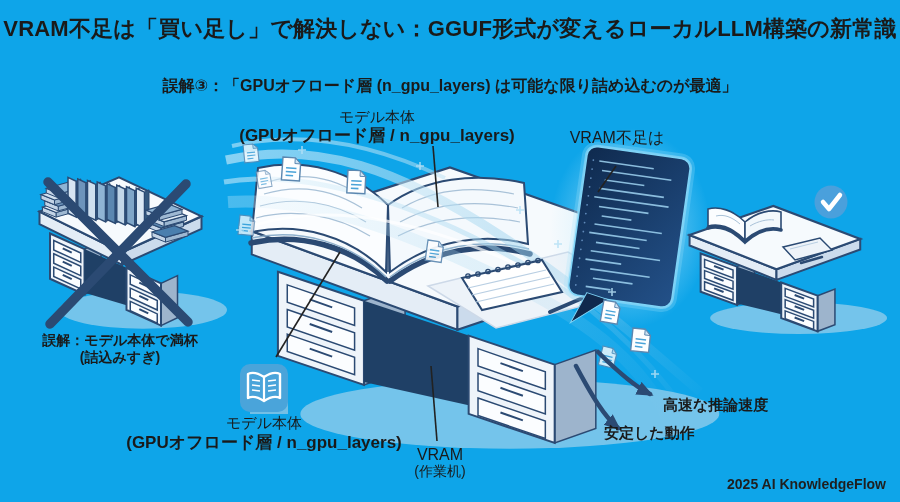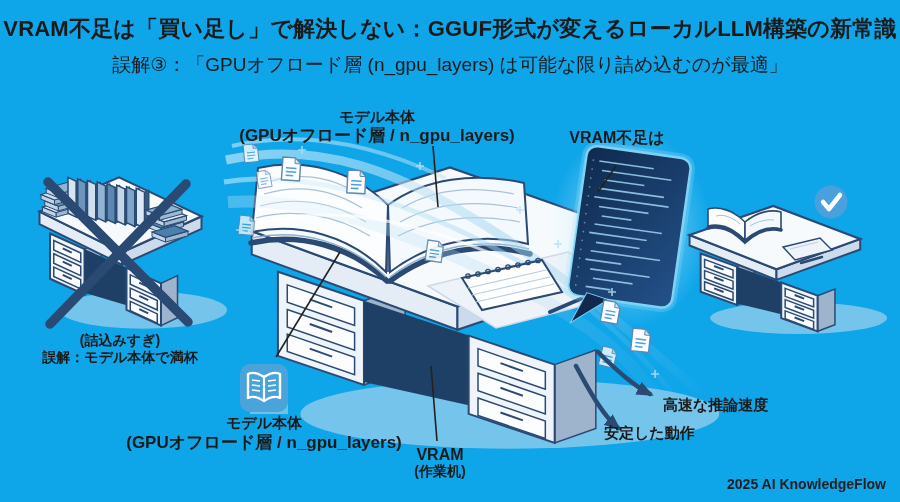--- a/index.html
+++ b/index.html
@@ -2,25 +2,25 @@
 <html><head>
 <meta charset="utf-8">
 <style>
   html,body{margin:0;padding:0;background:#fff;}
   .stage{position:relative;width:900px;height:502px;background:#0ea5e9;overflow:hidden;
          font-family:"Liberation Sans","DejaVu Sans",sans-serif;color:#1a1a1a;}
   .stage svg{position:absolute;left:0;top:0;}
   .lbl{position:absolute;white-space:nowrap;line-height:1.22;}
   .ctr{transform:translateX(-50%);text-align:center;}
   .title{left:50%;top:16px;font-size:22px;font-weight:700;letter-spacing:0.2px;}
-  .subtitle{left:50%;top:53px;font-size:19px;font-weight:400;}
+  .subtitle{left:50%;top:76px;font-size:16px;font-weight:700;}
   .cap{font-size:14px;font-weight:700;}
   .cap-wrong{left:120px;top:332px;}
   .cap-right{left:781px;top:329px;}
-  .lab-main{font-size:15px;font-weight:700;}
+  .lab-main{font-size:15px;font-weight:400;}
   .lab-sub{font-size:17px;font-weight:700;}
   .model-top-t{left:377px;top:108px;}
   .model-top-s{left:377px;top:126px;}
   .kv-t{left:617px;top:128px;font-size:16px;}
   .kv-s{left:617px;top:147px;}
   .model-bot-t{left:264px;top:414px;}
   .model-bot-s{left:264px;top:433px;}
   .vram-t{left:440px;top:445px;font-size:16px;}
   .vram-s{left:440px;top:463px;font-size:14px;}
   .benefit{font-size:15px;font-weight:700;}
@@ -286,22 +286,22 @@
           <line x1="268" y1="386" x2="276" y2="385"></line>
           <line x1="268" y1="391" x2="276" y2="390"></line>
     </g>
   </g>
 </svg>
 
 <div class="lbl ctr title">VRAM不足は「買い足し」で解決しない：GGUF形式が変えるローカルLLM構築の新常識</div>
 <div class="lbl ctr subtitle">誤解③：「GPUオフロード層 (n_gpu_layers) は可能な限り詰め込むのが最適」</div>
 
 <div class="lbl ctr cap cap-wrong">
+  <div>誤解：モデル本体で満杯</div>
   <div>(詰込みすぎ)</div>
-  <div>誤解：モデル本体で満杯</div>
 </div>
 
 <div class="lbl ctr lab-main model-top-t">モデル本体</div>
 <div class="lbl ctr lab-sub model-top-s">(GPUオフロード層 / n_gpu_layers)</div>
 
 <div class="lbl ctr lab-main kv-t">VRAM不足は</div>
 
 <div class="lbl ctr lab-main model-bot-t">モデル本体</div>
 <div class="lbl ctr lab-sub model-bot-s">(GPUオフロード層 / n_gpu_layers)</div>
 

